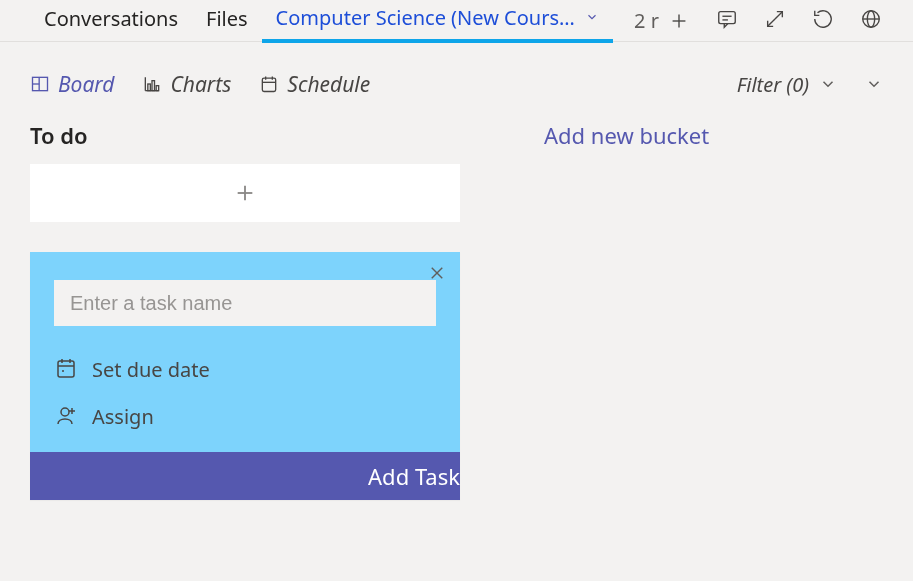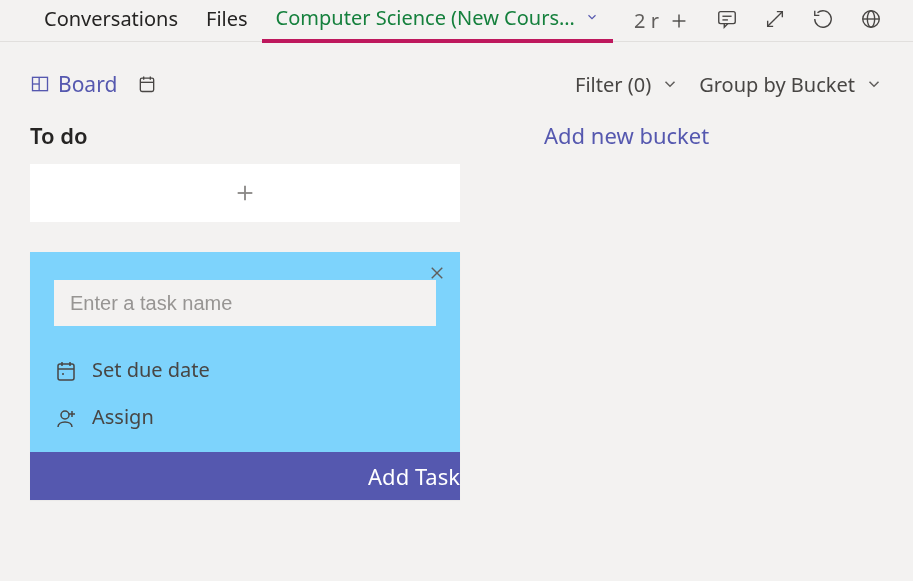--- a/index.html
+++ b/index.html
@@ -21,22 +21,22 @@
     border-bottom: 1px solid #e1dfdd;
     font-size: 20px;
   }
   .topbar .tab {
     padding: 4px 14px 8px 14px;
     cursor: pointer;
     white-space: nowrap;
     color: #252423;
   }
   .topbar .tab.active {
-    color: #15803d;
-    border-bottom: 4px solid #be185d;
+    color: #1d4ed8;
+    border-bottom: 4px solid #0ea5e9;
     margin-bottom: -1px;
   }
   .active-tab-wrap {
     display: flex;
     align-items: center;
     max-width: 330px;
   }
   .active-tab-label {
     overflow: hidden;
     text-overflow: ellipsis;
@@ -74,21 +74,22 @@
   }
   .icon-btn svg { width: 22px; height: 22px; stroke: currentColor; fill: none; stroke-width: 1.5; }
 
   
   .subbar {
     display: flex;
     align-items: center;
     padding: 28px 30px 10px 30px;
     font-size: 21px;
     color: #484644;
-    gap: 20px;
+    gap: 28px;
+    font-style: italic;
   }
   .view-item {
     display: flex;
     align-items: center;
     gap: 8px;
     cursor: pointer;
   }
   .view-item.active { color: #5558af; }
   .mini-icon { width: 20px; height: 20px; stroke: currentColor; fill: none; stroke-width: 1.6; }
   .sub-spacer { flex: 1; }
@@ -156,21 +157,21 @@
     height: 46px;
     background: #f3f2f1;
     border: none;
     font-size: 20px;
     padding: 0 16px;
     color: #252423;
   }
   .task-name-input::placeholder { color: #979593; }
   .task-row {
     display: flex;
-    align-items: flex-end;
+    align-items: flex-start;
     gap: 14px;
     padding: 10px 24px;
     font-size: 20px;
     color: #484644;
     cursor: pointer;
   }
   .row-icon { width: 24px; height: 24px; stroke: #484644; fill: none; stroke-width: 1.5; }
   .add-task-btn {
     width: 100%;
     height: 48px;
@@ -252,35 +253,45 @@
   <div class="view-item active">
     <svg class="mini-icon" viewBox="0 0 24 24">
         <rect x="3" y="4" width="18" height="16"></rect>
         <line x1="11" y1="4" x2="11" y2="20"></line>
         <line x1="3" y1="12" x2="11" y2="12"></line>
       </svg>
     <span>Board</span>
   </div>
   <div class="view-item">
     <svg class="mini-icon" viewBox="0 0 24 24">
+        <line x1="4" y1="20" x2="4" y2="4"></line>
+        <line x1="4" y1="20" x2="20" y2="20"></line>
+        <rect x="7" y="12" width="3" height="8"></rect>
+        <rect x="12" y="8" width="3" height="12"></rect>
+        <rect x="17" y="14" width="3" height="6"></rect>
+      </svg>
+    <span>Charts</span>
+  </div>
+  <div class="view-item">
+    <svg class="mini-icon" viewBox="0 0 24 24">
         <rect x="4" y="5" width="16" height="16" rx="2"></rect>
         <line x1="4" y1="10" x2="20" y2="10"></line>
         <line x1="8" y1="3" x2="8" y2="7"></line>
         <line x1="16" y1="3" x2="16" y2="7"></line>
       </svg>
+    <span>Schedule</span>
   </div>
   <div class="sub-spacer"></div>
   <div class="filter-item">
     <span>Filter (0)</span>
     <svg class="chev-down" viewBox="0 0 24 24">
         <polyline points="6 9 12 15 18 9"></polyline>
       </svg>
   </div>
   <div class="group-item">
-    <span>Group by Bucket</span>
     <svg class="chev-down" viewBox="0 0 24 24">
         <polyline points="6 9 12 15 18 9"></polyline>
       </svg>
   </div>
 </div>
 
 <div class="board">
   <div class="column">
     <div class="col-header">To do</div>
 

